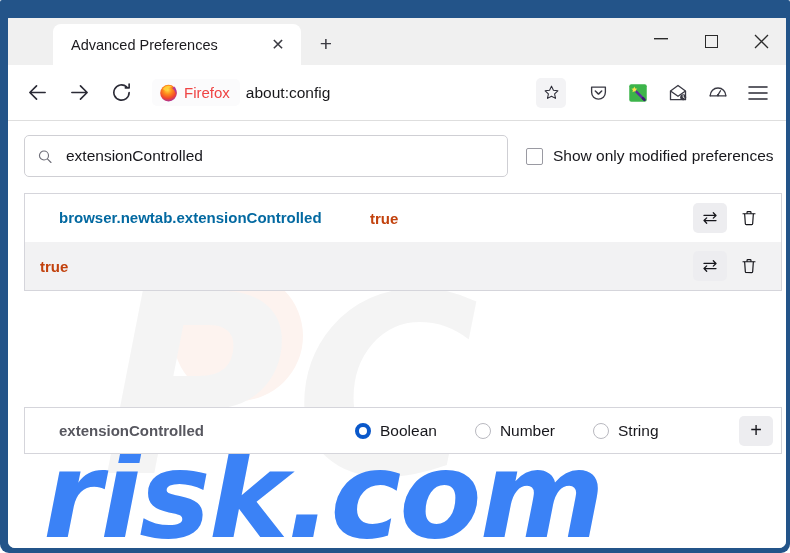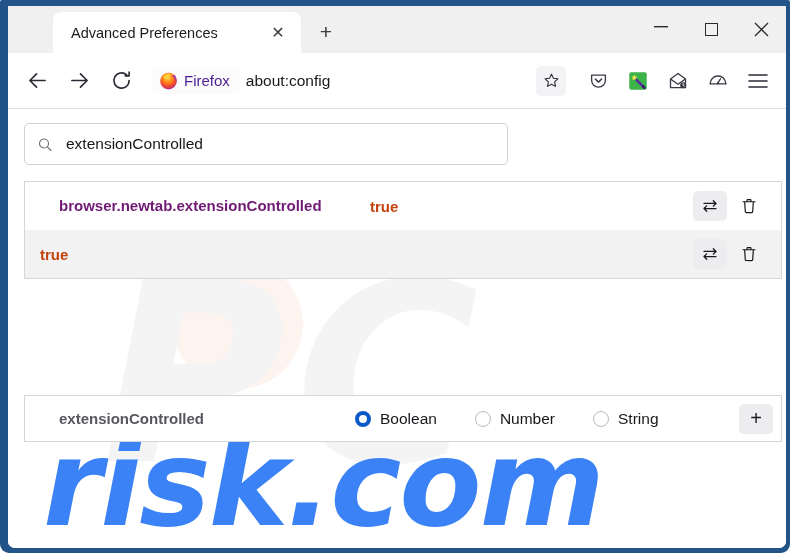--- a/index.html
+++ b/index.html
@@ -11,21 +11,21 @@
     background: #ffffff;
   }
 
   
   #window-frame {
     position: absolute;
     left: 0; top: 0;
     width: 790px; height: 553px;
     background: #235489;
     border-radius: 2px 2px 9px 9px;
-    padding: 6px 4px 5px 8px;
+    padding: 18px 4px 5px 8px;
   }
   #window-inner {
     position: relative;
     width: 100%; height: 100%;
     background: #f0f0f0;
     border-radius: 1px 1px 7px 7px;
     overflow: hidden;
   }
 
   
@@ -95,21 +95,21 @@
     border-radius: 6px;
     position: relative;
   }
   #brandchip {
     display: flex; align-items: center; gap: 6px;
     background: #fbfbfc;
     border-radius: 5px;
     padding: 4px 10px 4px 7px;
     margin-right: 6px;
   }
-  #brandchip-label { font-size: 15px; color: #4c1d95; }
+  #brandchip-label { font-size: 15px; color: #ef4444; }
   #urltext { font-size: 15.5px; color: #18181b; }
   #star-btn {
     position: absolute; right: 4px; top: 3px;
     width: 30px; height: 30px;
     display: flex; align-items: center; justify-content: center;
     border-radius: 5px; background: #f3f3f5;
   }
   #toolbar-icons { display: flex; align-items: center; flex: none; }
   .tbicon {
     width: 40px; height: 36px;
@@ -196,21 +196,21 @@
   .prow {
     display: flex; align-items: center;
     min-height: 48px;
     padding: 6px 8px 6px 0;
   }
   .prow.odd  { background: #ffffff; }
   .prow.even { background: #f2f2f3; }
   .pname {
     width: 330px; flex: none;
     padding-left: 34px;
-    font-size: 15px; font-weight: 700; color: #701a75;
+    font-size: 15px; font-weight: 700; color: #0369a1;
     line-height: 1.33;
     word-break: break-word;
   }
   .pvalue {
     flex: 1;
     padding-left: 15px;
     font-size: 15px; font-weight: 700; color: #c2410c;
   }
   .pactions { display: flex; align-items: center; gap: 6px; flex: none; padding-right: 8px; }
   .btn-edit {
@@ -395,20 +395,24 @@
 
       <div id="searchrow">
         <div id="searchbox">
           <svg width="17" height="17" viewBox="0 0 24 24">
             <circle cx="10.5" cy="10.5" r="6.8" fill="none" stroke="#6e6e78" stroke-width="1.7"></circle>
             <path d="M15.6 15.6 L21 21" stroke="#6e6e78" stroke-width="1.7" stroke-linecap="round"></path>
           </svg>
           <input id="search-input" type="text" value="extensionControlled" style="">
         </div>
 
+        <label id="modified-wrap">
+          <span id="modified-box"></span>
+          <span id="modified-label">Show only modified preferences</span>
+        </label>
       </div>
 
       <div id="prefs">
 
         <div class="prow odd">
           <div class="pname">browser.newtab.extensionControlled</div>
           <div class="pvalue">true</div>
           <div class="pactions">
             <div class="btn-edit">
               <svg width="18" height="18" viewBox="0 0 24 24">

